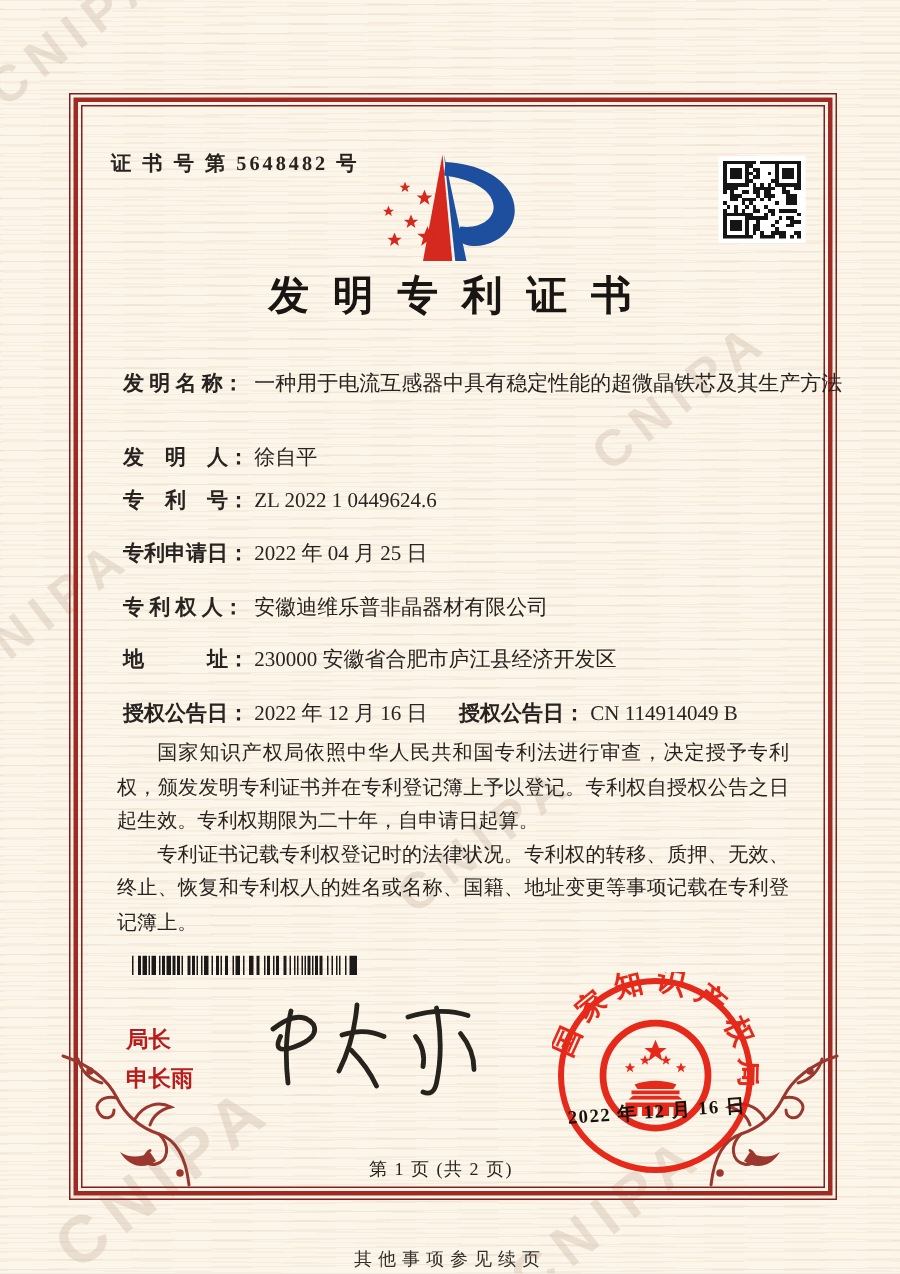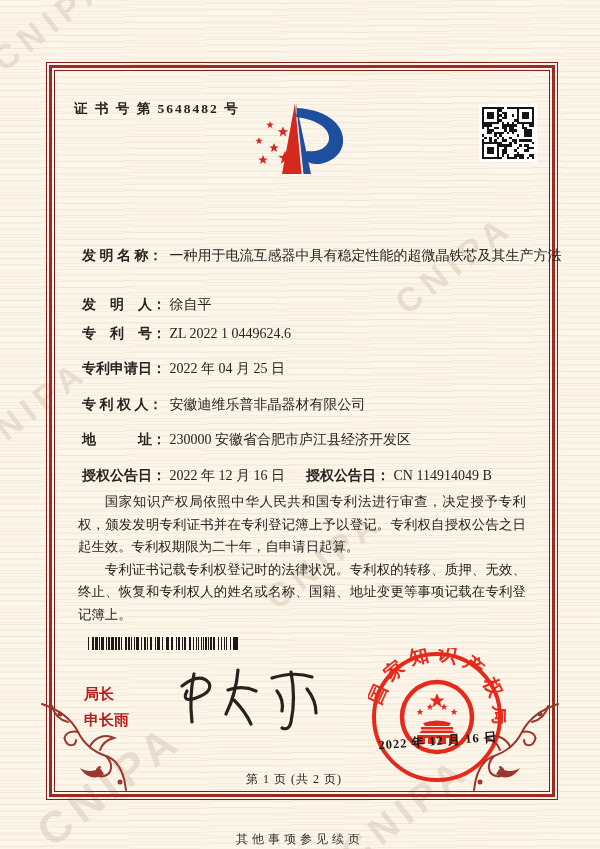--- a/index.html
+++ b/index.html
@@ -117,20 +117,21 @@
           <rect x="15" y="1" width="5" height="5" fill="#fff"></rect>
           <rect x="16" y="2" width="3" height="3"></rect>
         <rect x="0" y="14" width="7" height="7"></rect>
           <rect x="1" y="15" width="5" height="5" fill="#fff"></rect>
           <rect x="2" y="16" width="3" height="3"></rect>
         <path id="qr-mods" d="M7,0h1v1h-1zM8,0h1v1h-1zM10,0h1v1h-1zM11,0h1v1h-1zM12,0h1v1h-1zM13,0h1v1h-1zM7,1h1v1h-1zM8,2h1v1h-1zM9,2h1v1h-1zM7,3h1v1h-1zM9,3h1v1h-1zM12,3h1v1h-1zM8,4h1v1h-1zM9,4h1v1h-1zM7,5h1v1h-1zM13,5h1v1h-1zM8,6h1v1h-1zM10,6h1v1h-1zM12,6h1v1h-1zM0,7h1v1h-1zM1,7h1v1h-1zM2,7h1v1h-1zM3,7h1v1h-1zM8,7h1v1h-1zM9,7h1v1h-1zM10,7h1v1h-1zM11,7h1v1h-1zM12,7h1v1h-1zM13,7h1v1h-1zM16,7h1v1h-1zM19,7h1v1h-1zM20,7h1v1h-1zM0,8h1v1h-1zM2,8h1v1h-1zM5,8h1v1h-1zM6,8h1v1h-1zM8,8h1v1h-1zM9,8h1v1h-1zM11,8h1v1h-1zM12,8h1v1h-1zM16,8h1v1h-1zM17,8h1v1h-1zM2,9h1v1h-1zM3,9h1v1h-1zM4,9h1v1h-1zM9,9h1v1h-1zM11,9h1v1h-1zM12,9h1v1h-1zM13,9h1v1h-1zM17,9h1v1h-1zM18,9h1v1h-1zM19,9h1v1h-1zM2,10h1v1h-1zM3,10h1v1h-1zM5,10h1v1h-1zM6,10h1v1h-1zM7,10h1v1h-1zM8,10h1v1h-1zM10,10h1v1h-1zM12,10h1v1h-1zM17,10h1v1h-1zM18,10h1v1h-1zM19,10h1v1h-1zM0,11h1v1h-1zM5,11h1v1h-1zM7,11h1v1h-1zM14,11h1v1h-1zM17,11h1v1h-1zM18,11h1v1h-1zM19,11h1v1h-1zM1,12h1v1h-1zM3,12h1v1h-1zM6,12h1v1h-1zM8,12h1v1h-1zM11,12h1v1h-1zM0,13h1v1h-1zM3,13h1v1h-1zM5,13h1v1h-1zM8,13h1v1h-1zM9,13h1v1h-1zM12,13h1v1h-1zM13,13h1v1h-1zM15,13h1v1h-1zM16,13h1v1h-1zM17,13h1v1h-1zM18,13h1v1h-1zM19,13h1v1h-1zM7,14h1v1h-1zM11,14h1v1h-1zM13,14h1v1h-1zM20,14h1v1h-1zM7,15h1v1h-1zM8,15h1v1h-1zM9,15h1v1h-1zM10,15h1v1h-1zM11,15h1v1h-1zM15,15h1v1h-1zM17,15h1v1h-1zM18,15h1v1h-1zM9,16h1v1h-1zM14,16h1v1h-1zM18,16h1v1h-1zM19,16h1v1h-1zM20,16h1v1h-1zM8,17h1v1h-1zM9,17h1v1h-1zM13,17h1v1h-1zM17,17h1v1h-1zM18,17h1v1h-1zM8,18h1v1h-1zM9,18h1v1h-1zM14,18h1v1h-1zM8,19h1v1h-1zM10,19h1v1h-1zM13,19h1v1h-1zM14,19h1v1h-1zM15,19h1v1h-1zM16,19h1v1h-1zM19,19h1v1h-1zM20,19h1v1h-1zM7,20h1v1h-1zM10,20h1v1h-1zM11,20h1v1h-1zM12,20h1v1h-1zM13,20h1v1h-1zM15,20h1v1h-1zM16,20h1v1h-1zM18,20h1v1h-1zM20,20h1v1h-1z"></path>
       </g>
     </svg>
   </div>
 
+  <div class="title">发明专利证书</div>
 
   <div class="fields">
     <div class="frow" style="top:247px">
       <span class="flabel">发 明 名 称：</span>
       <span class="fvalue">一种用于电流互感器中具有稳定性能的超微晶铁芯及其生产方法</span>
     </div>
     <div class="frow" style="top:296px">
       <span class="flabel">发　明　人：</span>
       <span class="fvalue">徐自平</span>
     </div>

